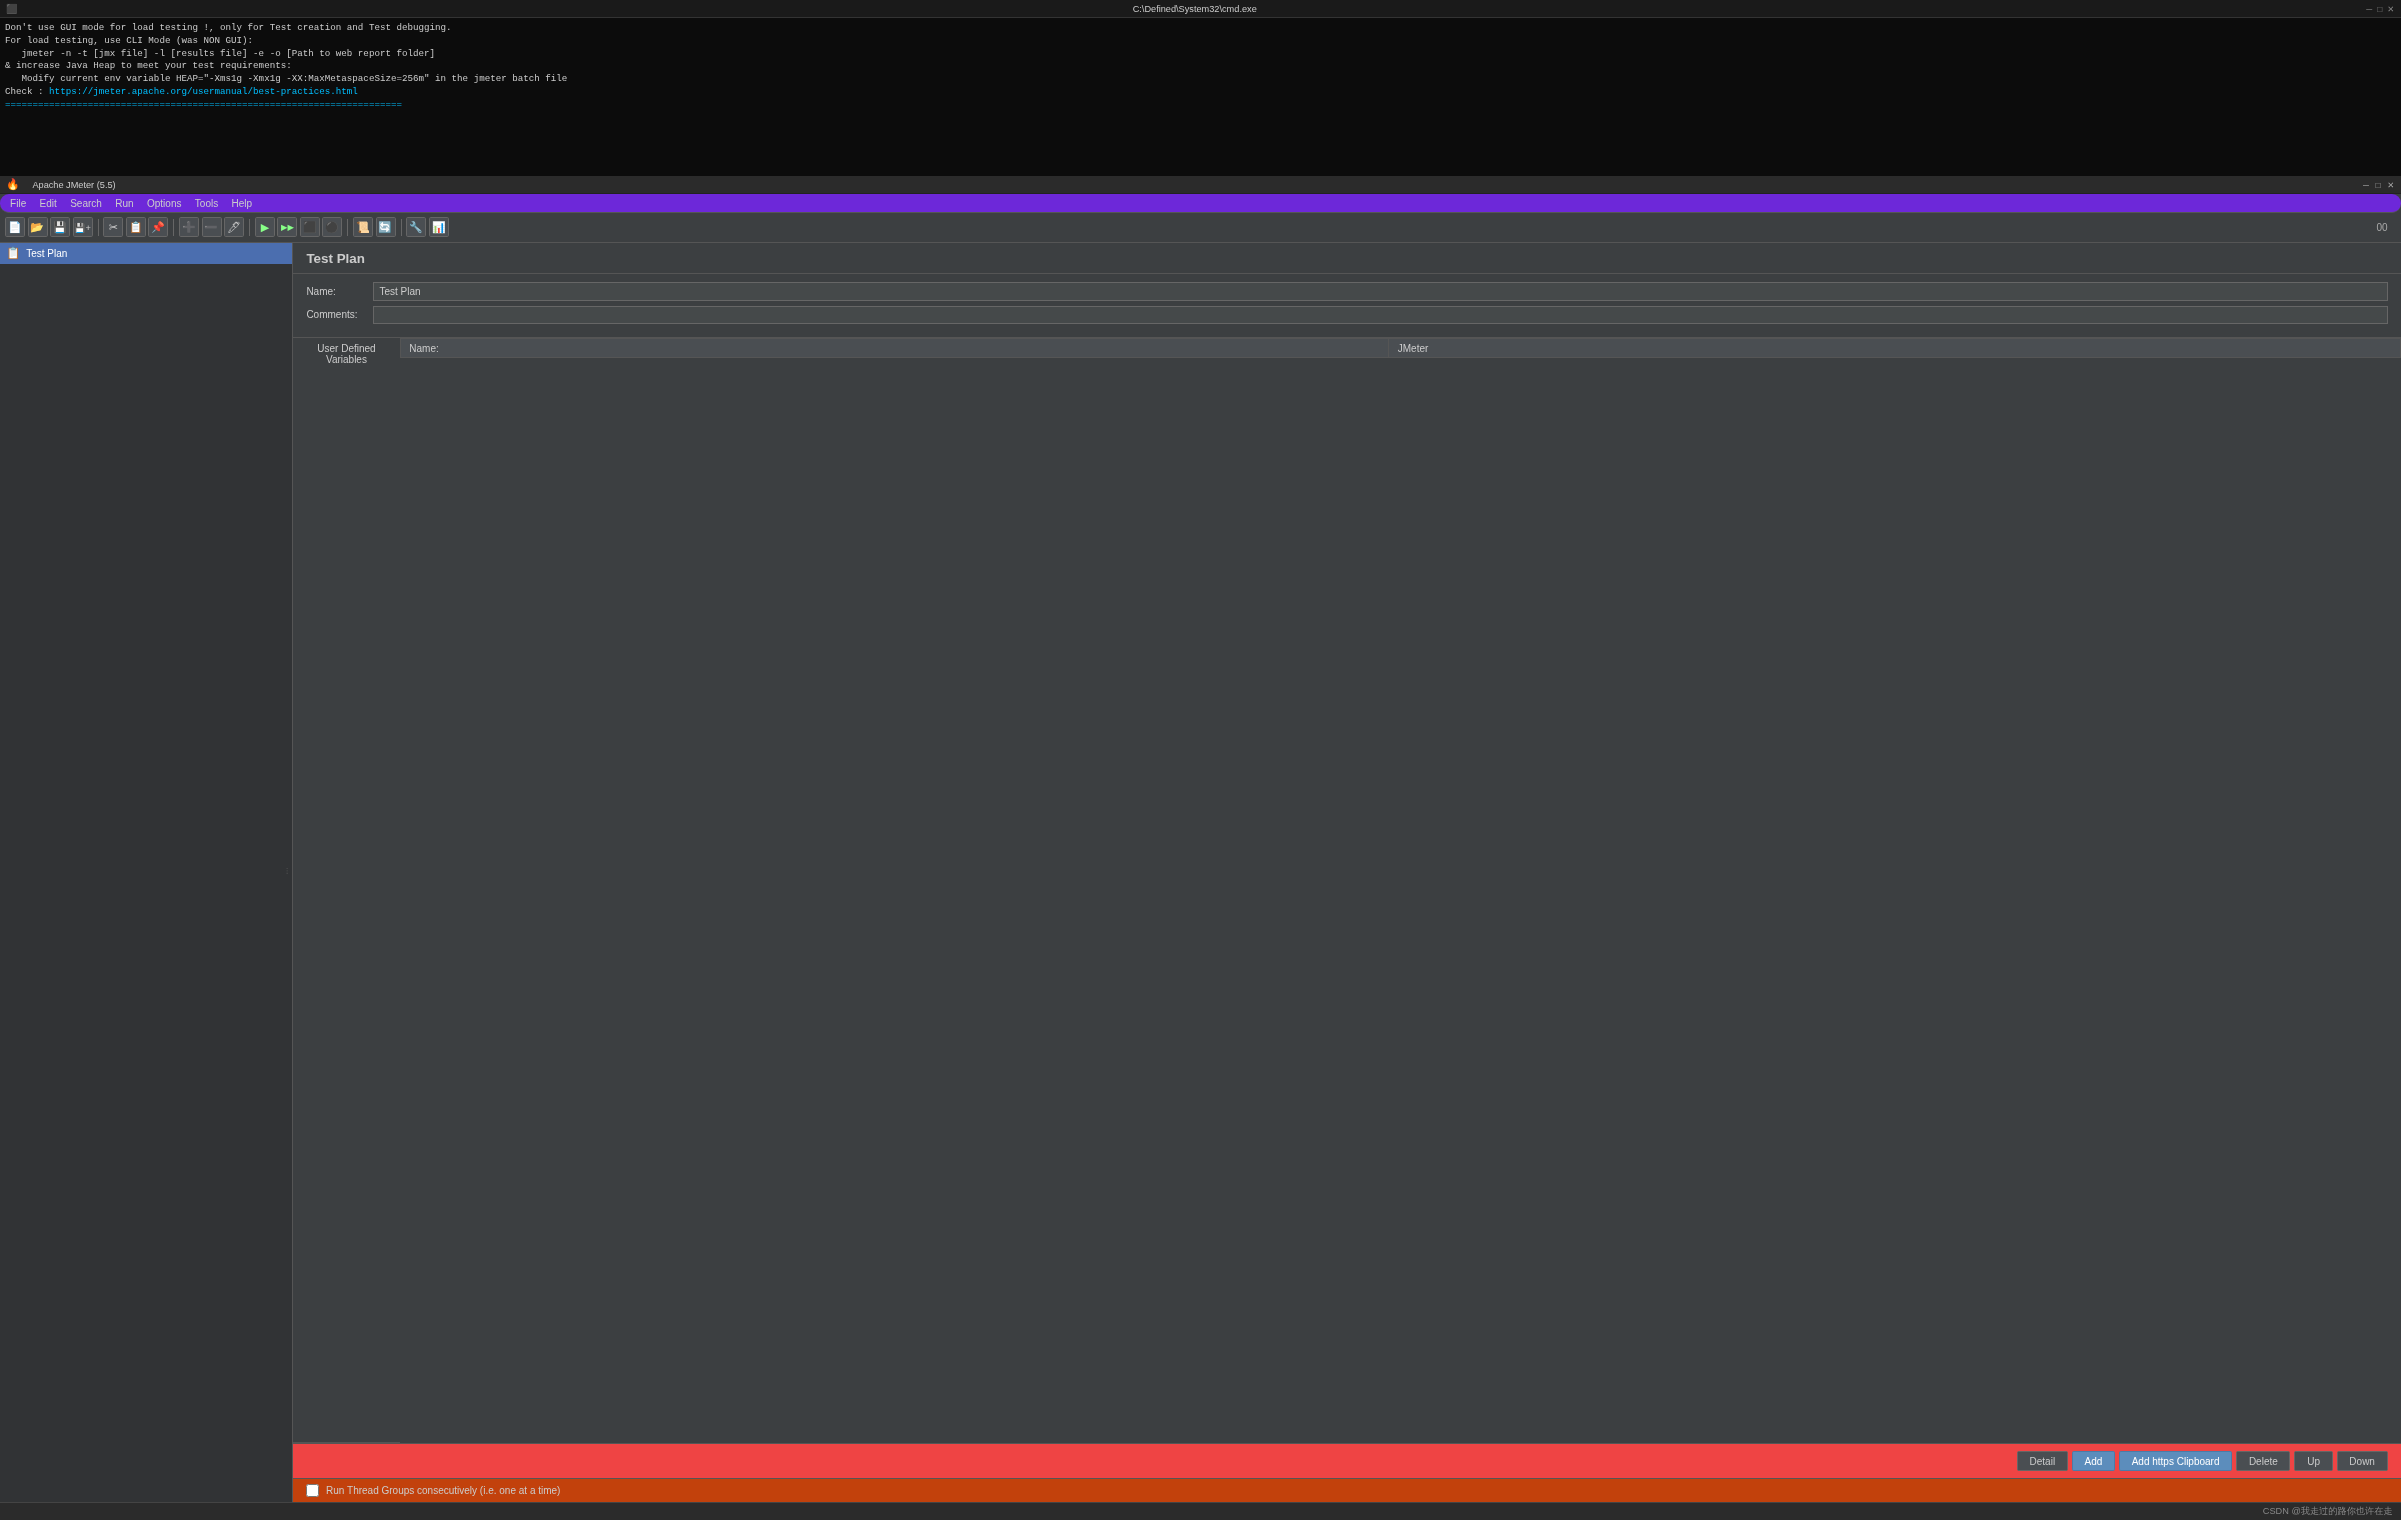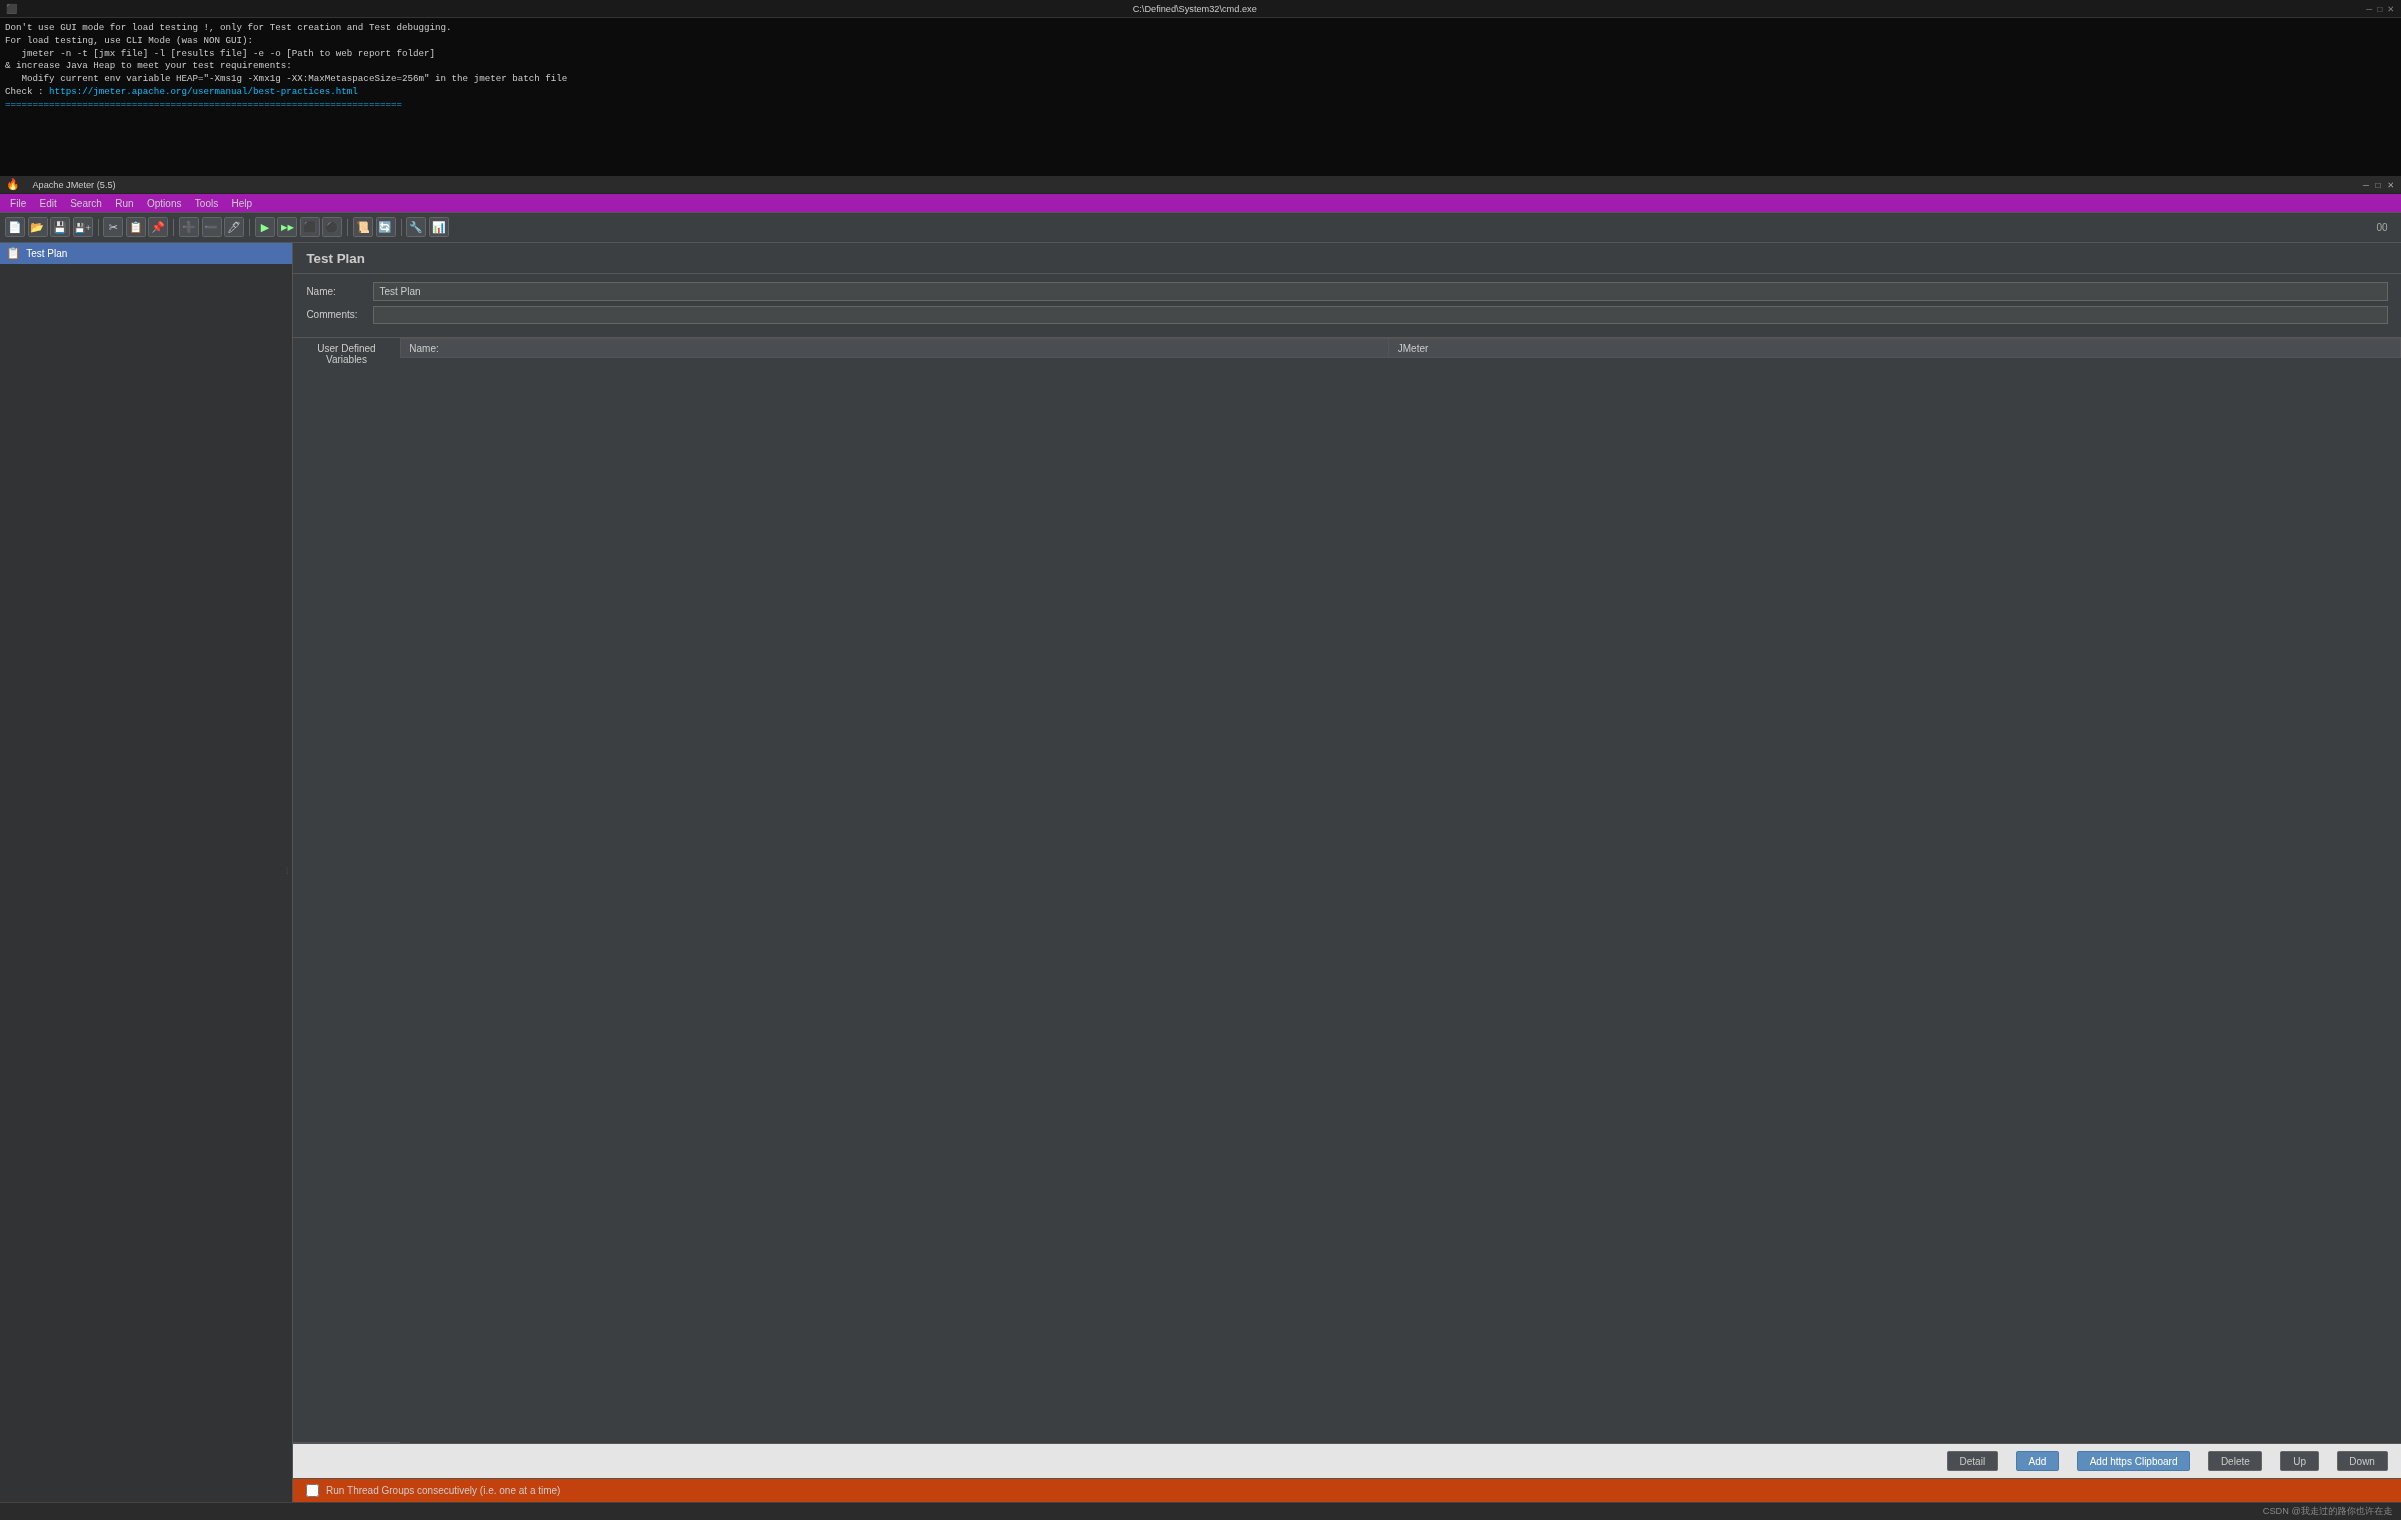--- a/index.html
+++ b/index.html
@@ -71,28 +71,29 @@
     .jmeter-titlebar .win-controls {
       display: flex;
       gap: 6.7px;
       font-size: 8.4px;
       color: #aaa;
       cursor: pointer;
     }
 
     
     .menu-bar {
-      background: #a21caf;
+      background: #6d28d9;
       height: 18.4px;
       display: flex;
       align-items: center;
       padding: 0 3.4px;
       border-bottom: 0.8px solid #555;
       font-size: 10px;
       color: #ccc;
+      border-radius: 9px;
     }
     .menu-item {
       padding: 1.7px 6.7px;
       cursor: pointer;
     }
 
     
     .toolbar {
       background: #3c3f41;
       height: 30px;
@@ -239,23 +240,23 @@
       text-align: left;
       border: 0.8px solid #555;
       font-weight: normal;
     }
 
     
     .bottom-bar {
       display: flex;
       align-items: center;
       padding: 6.7px 13.4px;
-      background: #e5e5e5;
+      background: #ef4444;
       border-top: 0.8px solid #555;
-      gap: 18px;
+      gap: 4px;
     }
     .bottom-bar .spacer { flex: 1; }
     .btn {
       padding: 3.4px 11.7px;
       font-size: 10px;
       cursor: pointer;
       border-radius: 1.7px;
       border: 0.8px solid #666;
       background: #4a4e52;
       color: #ccc;

